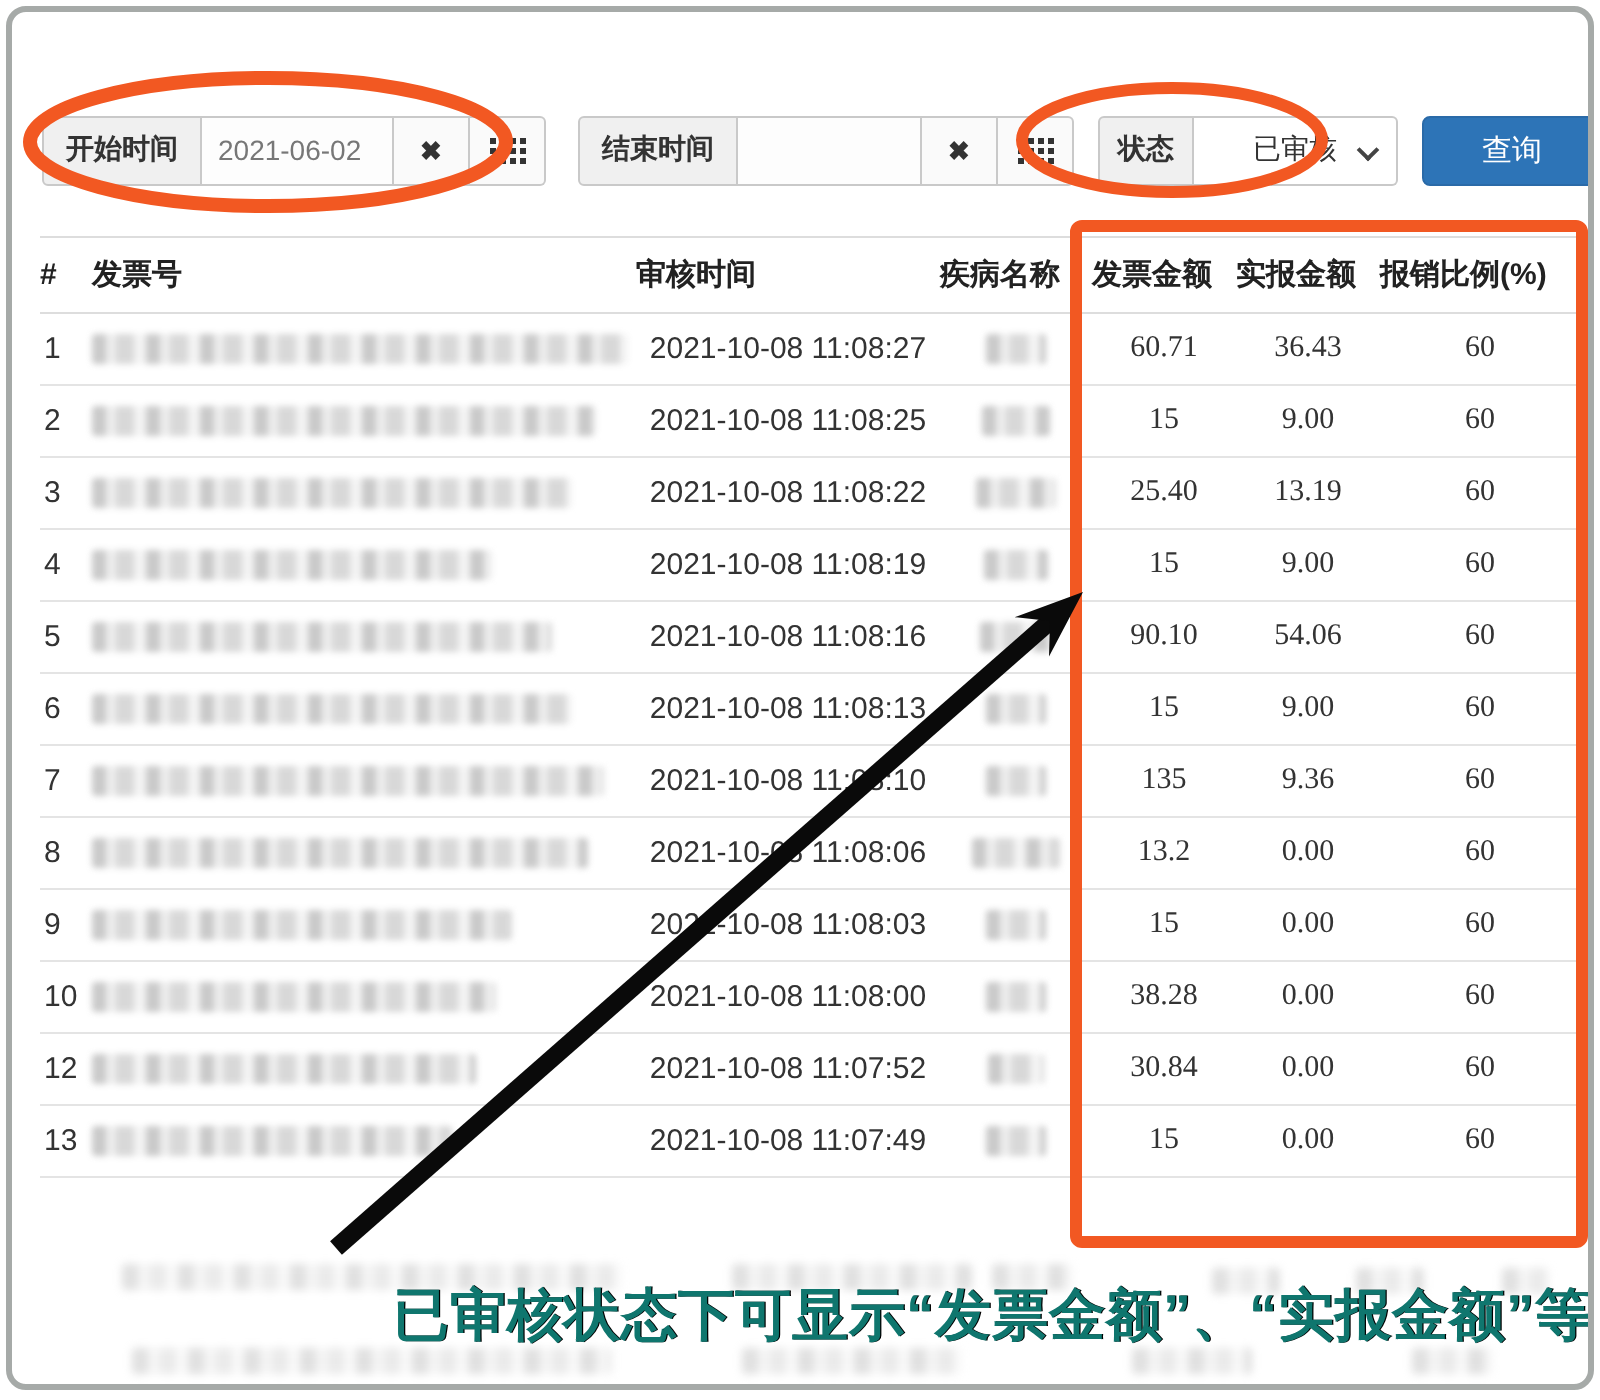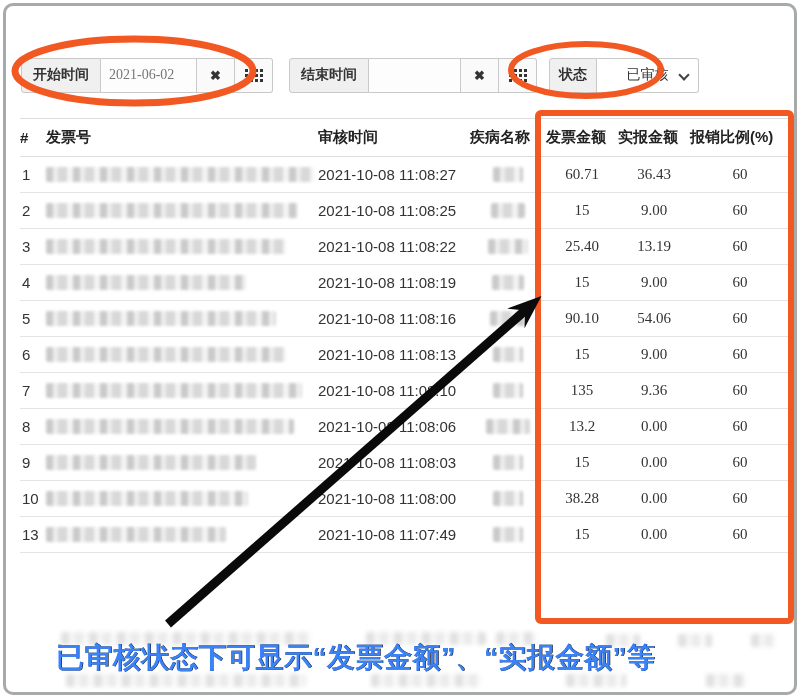--- a/index.html
+++ b/index.html
@@ -15,21 +15,21 @@
               padding-left:16px; }
 
   
   .filters { position:absolute; left:15px; top:51px; height:36px; display:flex; align-items:center; }
   .grp { display:flex; height:35px; }
   .addon { background:#f0f0f0; border:1px solid #c9c9c9; color:#333; font-weight:bold;
            font-size:14px; display:flex; align-items:center; padding:0 11px;
            border-radius:3px 0 0 3px; white-space:nowrap; }
   .tinput { border:1px solid #c9c9c9; border-left:none; background:#fdfdfd; color:#777;
             font-size:14px; padding:16px 8px; width:96px; height:35px; outline:none;
-            font-family:Liberation Serif, serif; }
+            font-family:Liberation Sans, sans-serif; }
   .fbtn { width:38px; height:35px; border:1px solid #c9c9c9; border-left:none; background:#fafafa;
           display:flex; align-items:center; justify-content:center; cursor:pointer; }
   .fbtn.last { border-radius:0 3px 3px 0; }
   .xglyph { font-size:13px; color:#333; font-weight:bold; }
   .dotgrid { width:3px; height:3px; background:#333;
              box-shadow: 0 0 0 #333, 5px 0 0 #333, 10px 0 0 #333, 15px 0 0 #333,
                          0 5px 0 #333, 5px 5px 0 #333, 10px 5px 0 #333, 15px 5px 0 #333,
                          0 10px 0 #333, 5px 10px 0 #333, 10px 10px 0 #333, 15px 10px 0 #333;
              margin:-10px 0 0 -15px; }
   .gap { width:16px; }
@@ -47,37 +47,37 @@
   table.inv { position:absolute; left:14px; top:112px; width:770px; border-collapse:collapse;
               table-layout:fixed; font-size:15px; }
   table.inv col.c1{width:26px;} table.inv col.c2{width:272px;} table.inv col.c3{width:152px;}
   table.inv col.c4{width:76px;} table.inv col.c5{width:72px;} table.inv col.c6{width:72px;}
   table.inv col.c7{width:100px;}
   table.inv th { border-top:1px solid #ddd; border-bottom:1px solid #ddd; height:38px;
                  font-weight:bold; color:#222; font-size:15px; text-align:left; }
   table.inv th.left { text-align:left; }
   table.inv td { border-bottom:1px solid #e4e4e4; height:36px; color:#333; vertical-align:middle; }
   td.cnum { text-align:left; padding-left:2px; }
-  td.ctime { text-align:left; color:#444; }
+  td.ctime { text-align:center; color:#444; }
   td.camt, td.cpaid, td.cratio { text-align:center;font-family:Liberation Serif, serif; }
 
   .blur { height:15px; border-radius:2px; opacity:.8; filter:blur(1.6px);
           background:repeating-linear-gradient(90deg,#bdbdbd 0 7px,#e9e9e9 7px 12px,
                      #cfcfcf 12px 21px,#f1f1f1 21px 27px); }
   .blur.dis { margin:0 auto; }
 
   
   .ghost { position:absolute; opacity:.5; }
   .gblob { position:absolute; height:13px; border-radius:2px; filter:blur(2px);
            background:repeating-linear-gradient(90deg,#c2c2c2 0 8px,#ececec 8px 14px,
                       #d6d6d6 14px 22px,#f4f4f4 22px 28px); }
 
   .caption { position:absolute; left:50px; top:633px; width:740px; font-size:28px;
-             font-weight:bold; color:#3b82f6; letter-spacing:.5px; z-index:40;
-             text-shadow:.6px 0 0 #000; white-space:nowrap; }
+             font-weight:bold; color:#0f766e; letter-spacing:.5px; z-index:40;
+             text-shadow:.6px 0 0 #000; white-space:nowrap;text-align:right; }
 
   svg.overlay { position:absolute; left:0; top:0; z-index:50; pointer-events:none; }
 </style>
 </head>
 <body>
 
 <div class="frame">
 
 
   <div class="filters">
@@ -110,20 +110,21 @@
     <div class="grp">
       <div class="addon" style="padding:0 9px">状态</div>
       <div class="statSel">
         <span>已审核</span>
         <span class="chev"></span>
       </div>
     </div>
 
     <div class="gap2"></div>
 
+    <div class="qbtn">查询</div>
   </div>
 
   <table class="inv">
     <colgroup>
         <col class="c1">
         <col class="c2">
         <col class="c3">
         <col class="c4">
         <col class="c5">
         <col class="c6">
@@ -265,20 +266,33 @@
           </td>
     <td class="ctime">2021-10-08 11:08:00</td>
     <td>
             <div class="blur dis" style="width: 30px;"></div>
           </td>
     <td class="camt">38.28</td>
     <td class="cpaid">0.00</td>
     <td class="cratio">60</td>
   </tr>
         <tr>
+    <td class="cnum">12</td>
+    <td>
+            <div class="blur inv" style="width: 192px;"></div>
+          </td>
+    <td class="ctime">2021-10-08 11:07:52</td>
+    <td>
+            <div class="blur dis" style="width: 28px;"></div>
+          </td>
+    <td class="camt">30.84</td>
+    <td class="cpaid">0.00</td>
+    <td class="cratio">60</td>
+  </tr>
+        <tr>
     <td class="cnum">13</td>
     <td>
             <div class="blur inv" style="width: 180px;"></div>
           </td>
     <td class="ctime">2021-10-08 11:07:49</td>
     <td>
             <div class="blur dis" style="width: 30px;"></div>
           </td>
     <td class="camt">15</td>
     <td class="cpaid">0.00</td>

